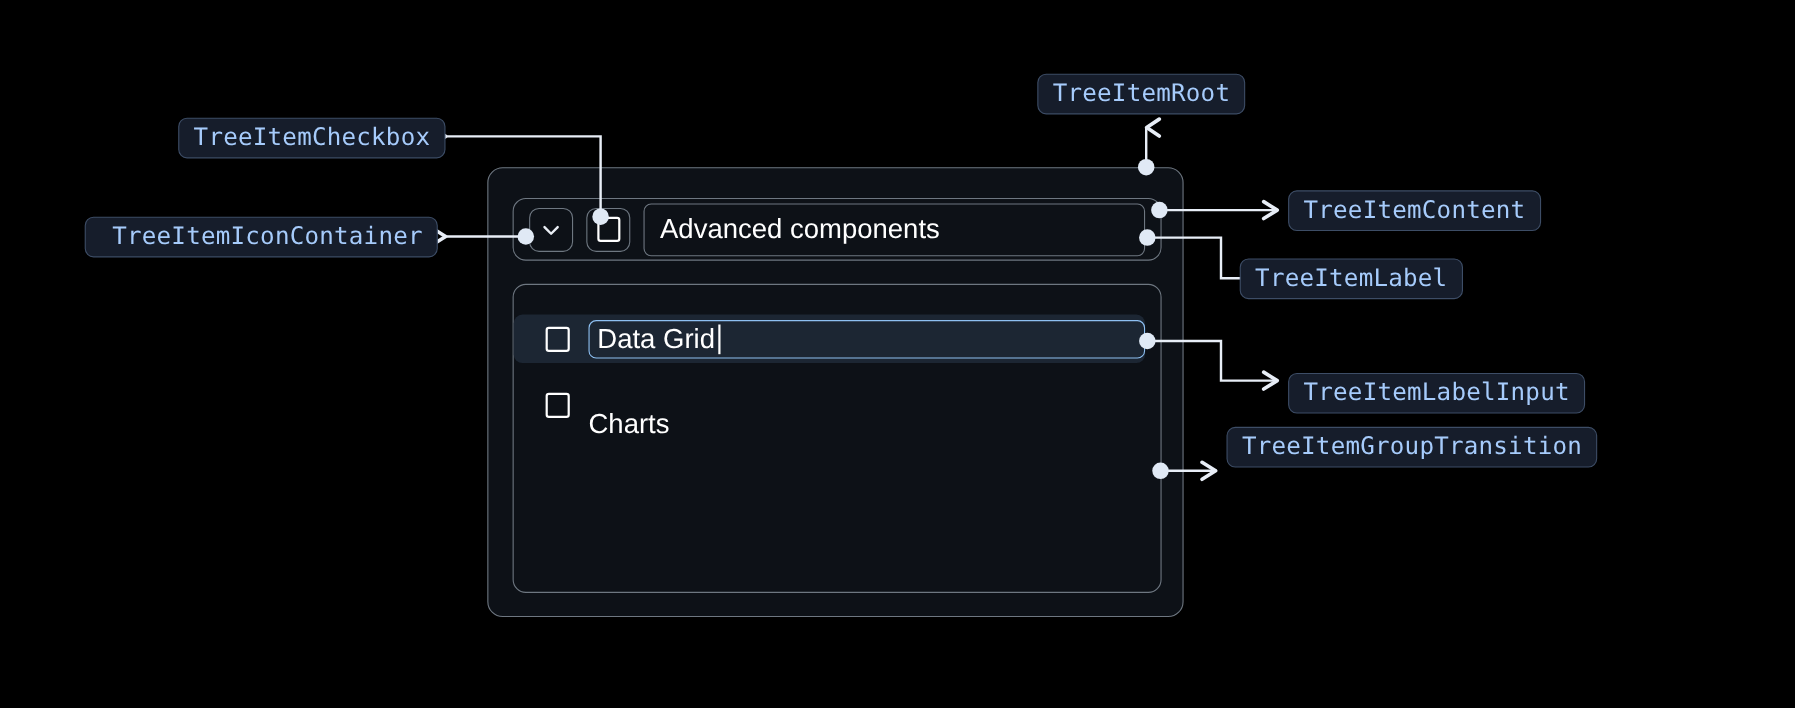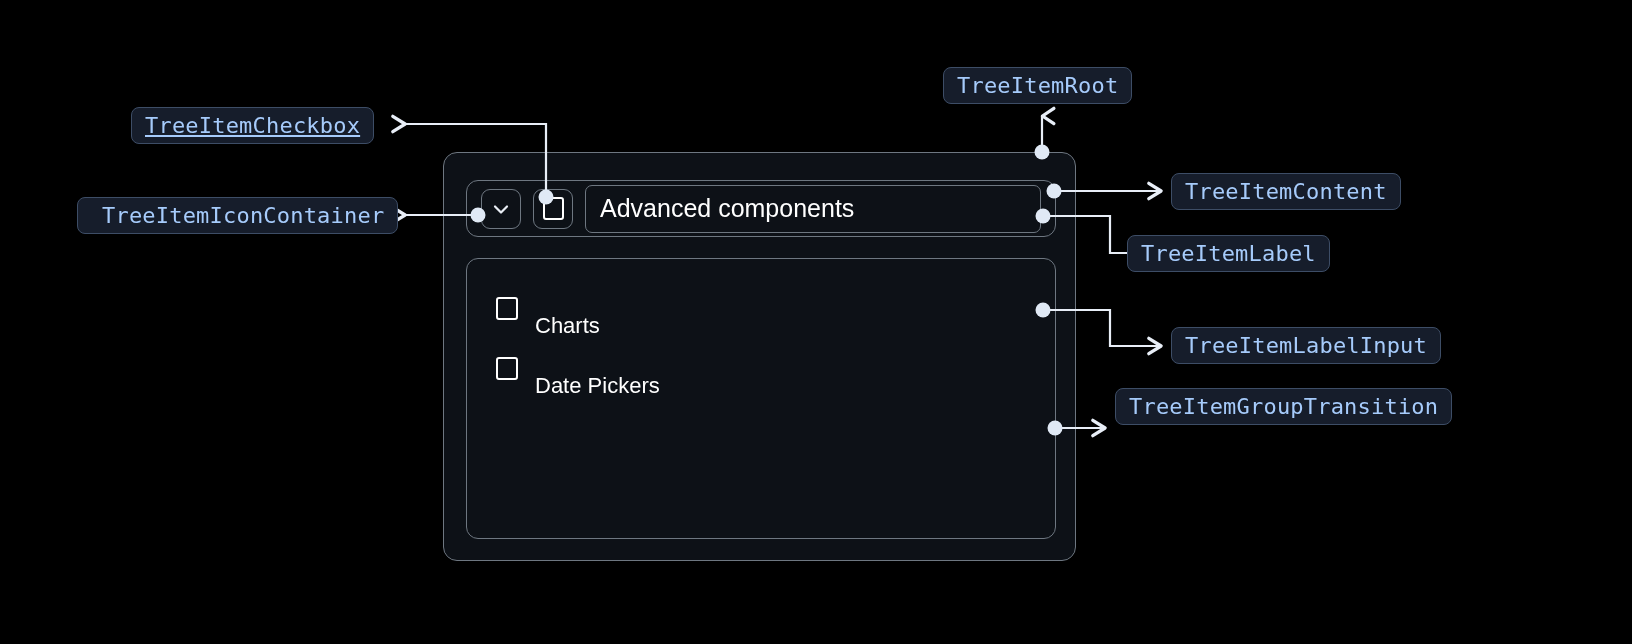--- a/index.html
+++ b/index.html
@@ -152,21 +152,21 @@
     width: 22px;
     height: 23px;
     box-sizing: border-box;
     border: 2.4px solid #ffffff;
     border-radius: 3px;
     flex: none;
     margin-right: 17px;
   }
   .item-text {
     color: #ffffff;
-    font-size: 22px;
+    font-size: 25px;
     line-height: 1;
     margin-top: 36px;
   }
   .item-input {
     flex: 1;
     height: 35px;
     margin-right: 0;
     box-sizing: border-box;
     border: 1.6px solid #8ec0f2;
     border-radius: 7px;
@@ -204,30 +204,33 @@
     <div class="cb-wrap">
       <span class="cb-box"></span>
     </div>
     <div class="head-label">
       <span>Advanced components</span>
     </div>
   </div>
 
   <div class="tree-group">
 
+    <div class="tree-item editing">
+      <span class="item-cb"></span>
+      <span class="item-input">
+        <span>Data Grid</span>
+        <span class="caret"></span>
+      </span>
+    </div>
 
     <div class="tree-item">
       <span class="item-cb"></span>
       <span class="item-text">Charts</span>
     </div>
 
-    <div class="tree-item">
-      <span class="item-cb"></span>
-      <span class="item-text">Date Pickers</span>
-    </div>
 
 
   </div>
 
   <svg id="wires" viewBox="0 0 1632 644">
     <defs>
       <marker id="arrow-r" markerWidth="9" markerHeight="9" refX="7.2" refY="4.5" orient="auto" markerUnits="strokeWidth">
         <polyline points="1.2,1 6.8,4.5 1.2,8" fill="none" stroke="#e8eef7" stroke-width="1.5" stroke-linecap="round" stroke-linejoin="round"></polyline>
       </marker>
       <marker id="arrow-l" markerWidth="9" markerHeight="9" refX="1.8" refY="4.5" orient="auto" markerUnits="strokeWidth">
@@ -260,22 +263,22 @@
       <circle cx="478" cy="215" r="7.5"></circle>
       <circle cx="1042" cy="152" r="7.5"></circle>
       <circle cx="1054" cy="191" r="7.5"></circle>
       <circle cx="1043" cy="216" r="7.5"></circle>
       <circle cx="1043" cy="310" r="7.5"></circle>
       <circle cx="1055" cy="428" r="7.5"></circle>
     </g>
   </svg>
 
   <div id="chips">
-      <div class="chip" style="left: 131px; top: 107px; text-decoration: underline;">TreeItemCheckbox</div>
+      <div class="chip" style="left: 162px; top: 107px;">TreeItemCheckbox</div>
       <div class="chip" style="left: 77px; top: 197px; padding-left: 24px;">TreeItemIconContainer</div>
       <div class="chip" style="left: 943px; top: 67px;">TreeItemRoot</div>
       <div class="chip" style="left: 1171px; top: 173px;">TreeItemContent</div>
       <div class="chip" style="left: 1127px; top: 235px;">TreeItemLabel</div>
-      <div class="chip" style="left: 1171px; top: 327px;">TreeItemLabelInput</div>
+      <div class="chip" style="left: 1171px; top: 339px;">TreeItemLabelInput</div>
       <div class="chip" style="left: 1115px; top: 388px;">TreeItemGroupTransition</div>
     </div>
 
 </div>
 
 </body></html>

